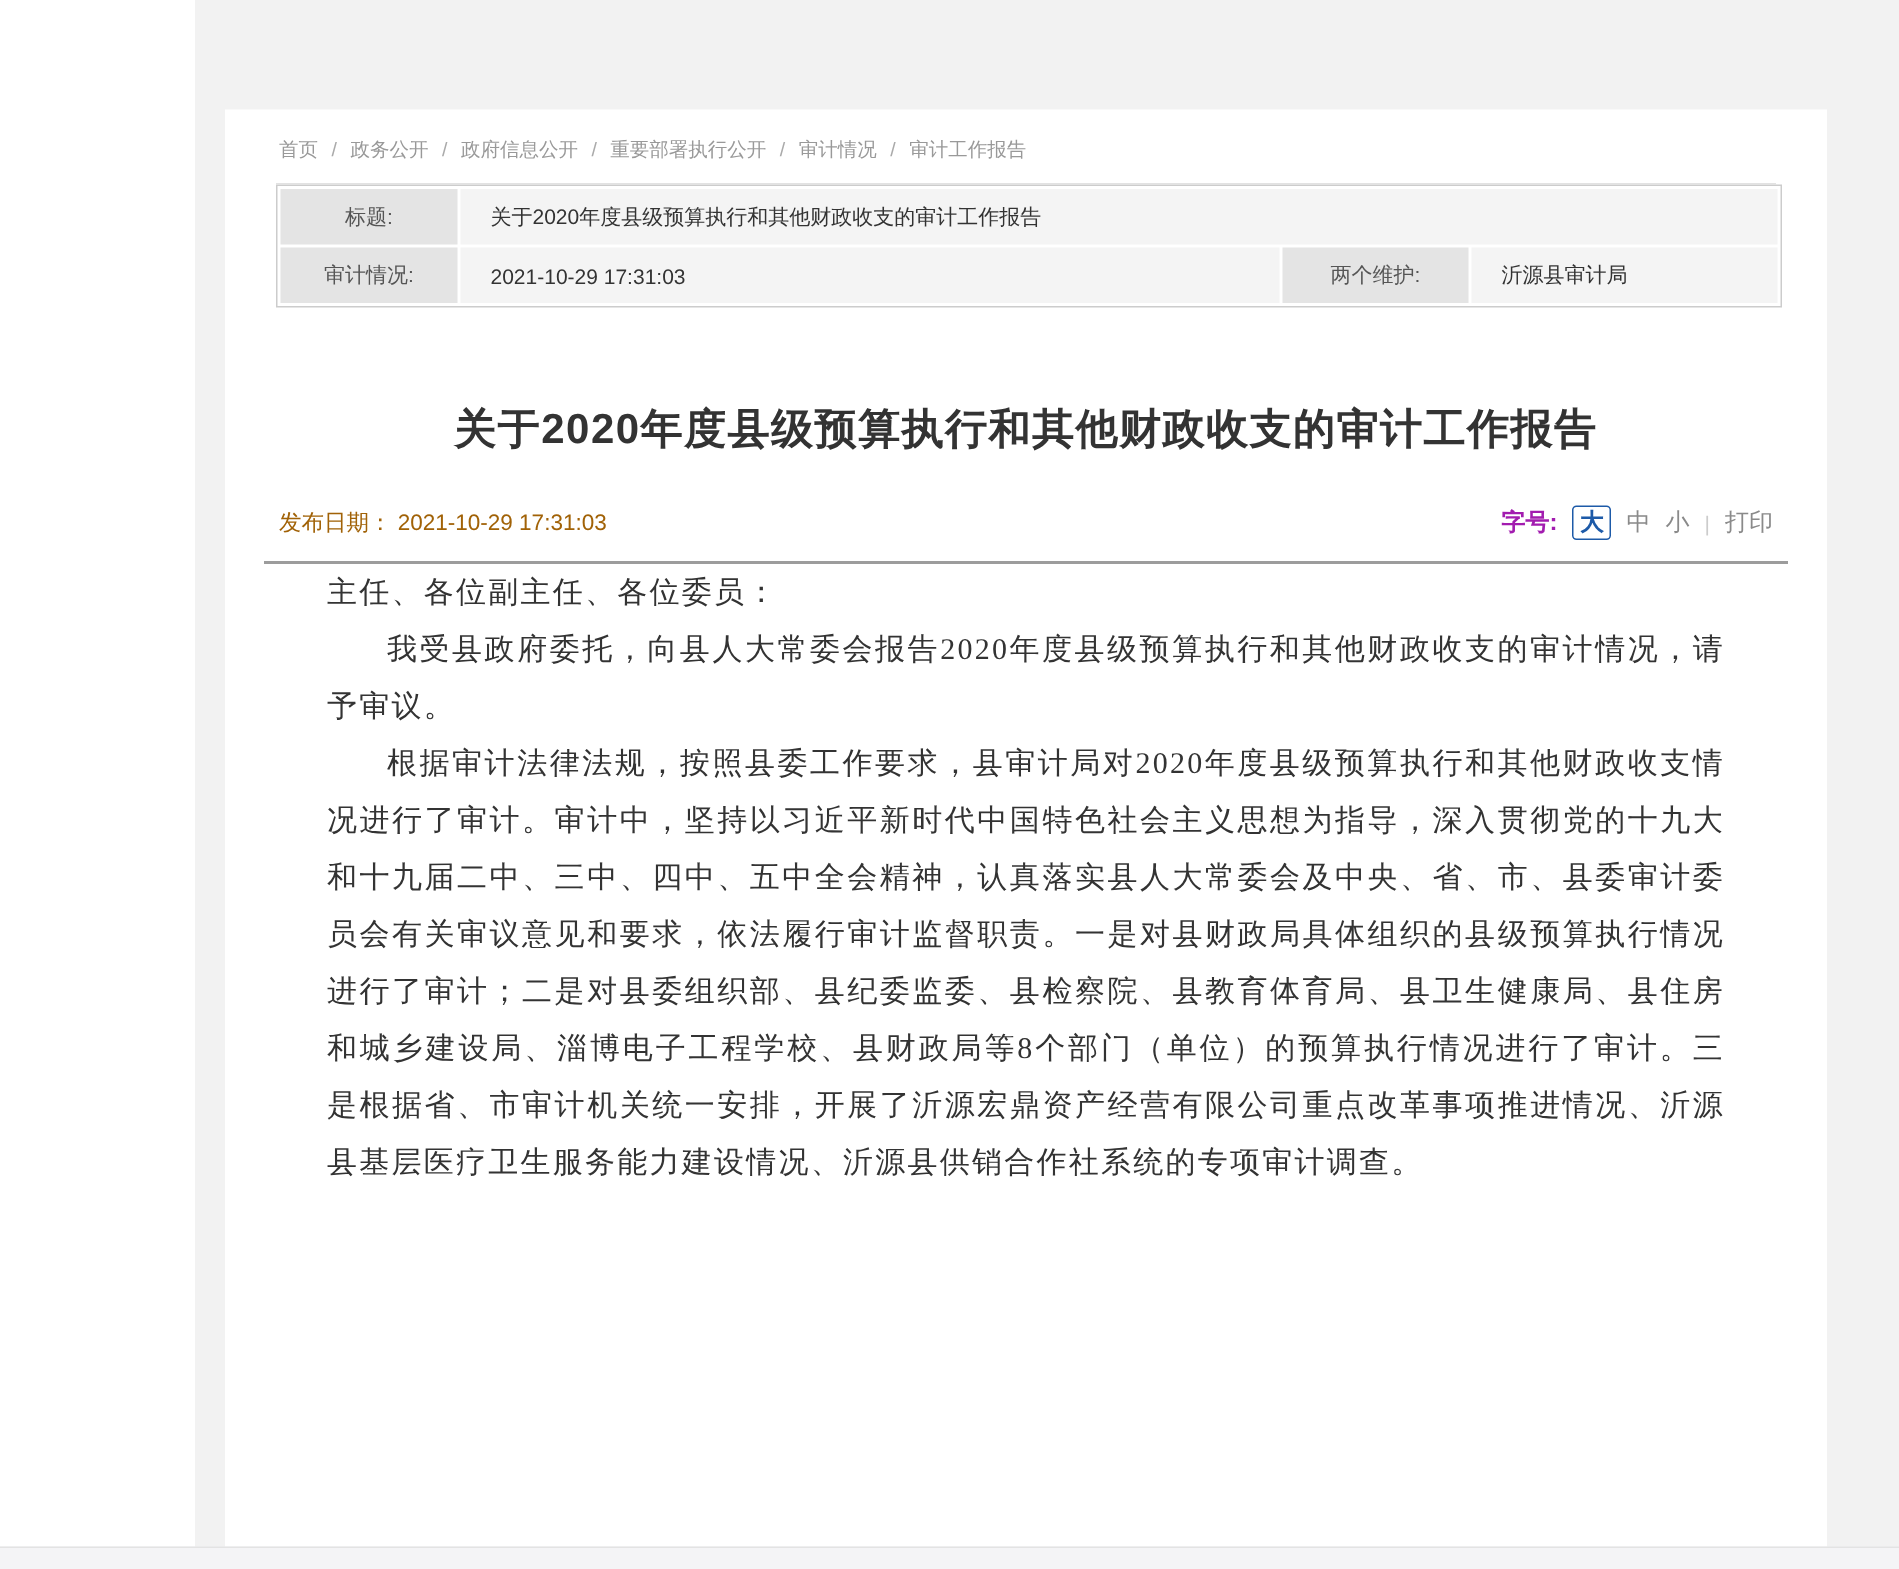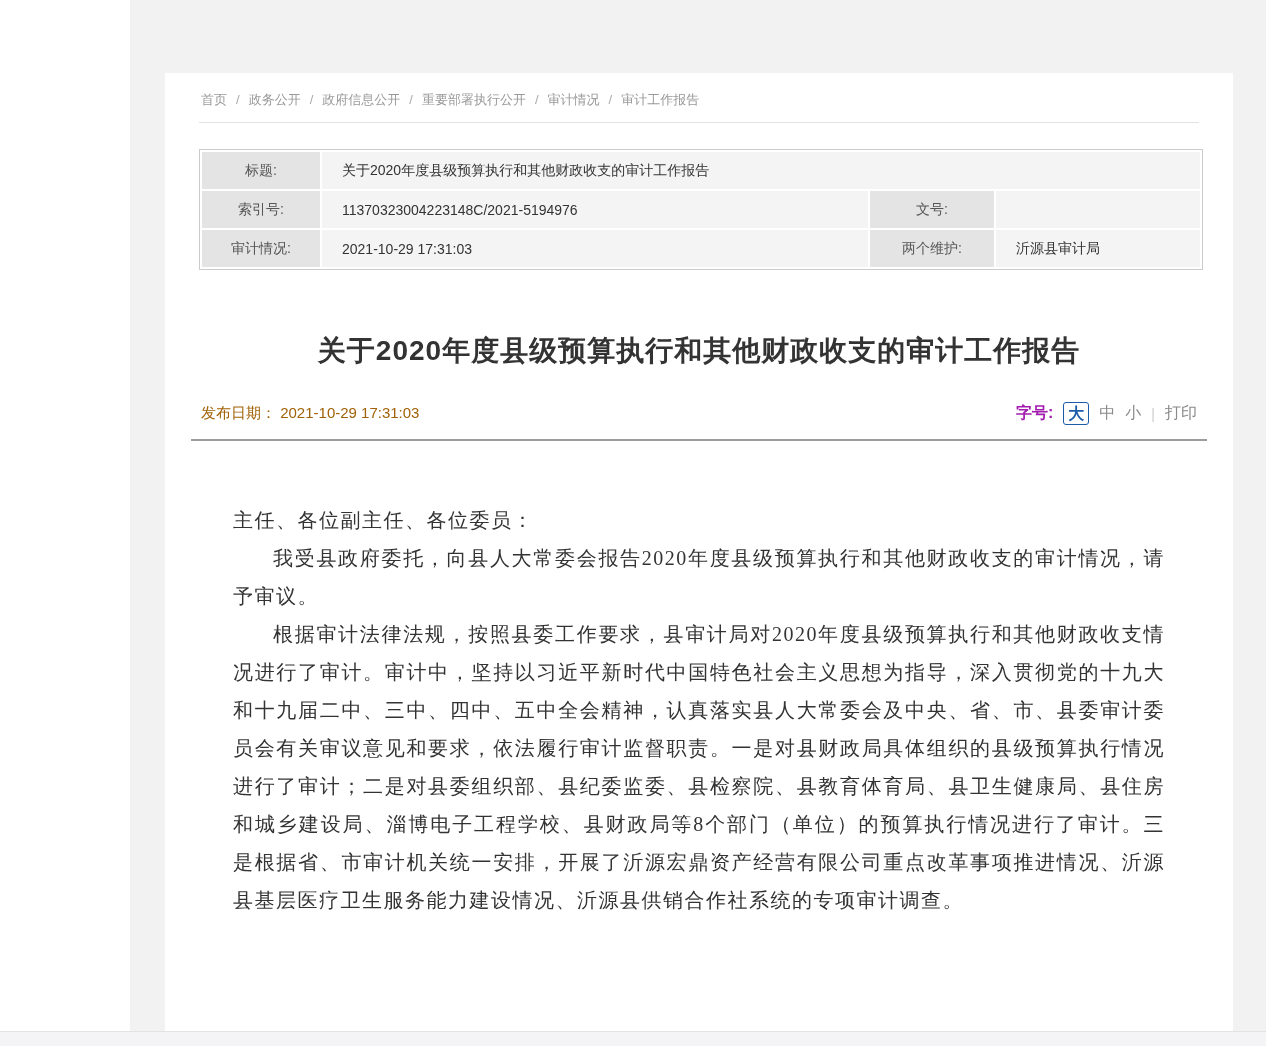--- a/index.html
+++ b/index.html
@@ -7,36 +7,36 @@
   body {
     background: #f2f2f2;
     font-family: "Liberation Sans", "DejaVu Sans", sans-serif;
     position: relative;
   }
   .left-white-strip {
     position: absolute; left: 0; top: 0; width: 130px; height: 1046px;
     background: #ffffff;
   }
   .card {
-    position: absolute; left: 165px; top: 73px; width: 1068px; height: 973px;
+    position: absolute; left: 150px; top: 73px; width: 1068px; height: 973px;
     background: #ffffff;
     padding: 0 34px;
   }
   
   .breadcrumb {
     padding: 18px 2px 13px 2px;
     border-bottom: 1px solid #e2e2e2;
     font-size: 13px; color: #999;
   }
   .breadcrumb a { color: #999; text-decoration: none; cursor: pointer; }
   .breadcrumb .sep { color: #aaa; margin: 0 9px; }
   
   .meta-table {
     width: 1000px;
-    margin-top: 26px;
+    margin-top: 0;
     border: 1px solid #cccccc;
     border-collapse: separate;
     border-spacing: 2px;
     background: #ffffff;
     table-layout: fixed;
   }
   .meta-table td {
     height: 37px;
     font-size: 14px;
     vertical-align: middle;
@@ -83,21 +83,20 @@
   .fs-divider { color: #cccccc; font-size: 14px; }
   .print-btn { color: #8a8a8a; font-size: 16px; cursor: pointer; }
   .title-rule {
     margin-top: 14px;
     height: 0;
     border-top: 2px solid #9c9c9c;
     margin-left: -8px; margin-right: -8px;
   }
   
   .article-body {
-    margin-top: 60px;
     padding: 0 34px;
     font-family: "Liberation Serif", "DejaVu Serif", serif;
     font-size: 20px;
     color: #333;
     line-height: 38px;
     text-align: justify;
     letter-spacing: 1.5px;
   }
   .article-body p { text-indent: 2em; }
   .article-body p.no-indent { text-indent: 0; }
@@ -126,26 +125,20 @@
         <col style="width:546px">
         <col style="width:124px">
         <col style="width:204px">
     </colgroup>
     <tbody>
         <tr>
       <td class="lbl">标题:</td>
       <td class="val" colspan="3">关于2020年度县级预算执行和其他财政收支的审计工作报告</td>
     </tr>
     <tr>
-      <td class="lbl">索引号:</td>
-      <td class="val">11370323004223148C/2021-5194976</td>
-      <td class="lbl">文号:</td>
-      <td class="val"></td>
-    </tr>
-    <tr>
       <td class="lbl">审计情况:</td>
       <td class="val">2021-10-29 17:31:03</td>
       <td class="lbl">两个维护:</td>
       <td class="val">沂源县审计局</td>
     </tr>
   </tbody>
     </table>
 
   <h1 class="article-title">关于2020年度县级预算执行和其他财政收支的审计工作报告</h1>
 

